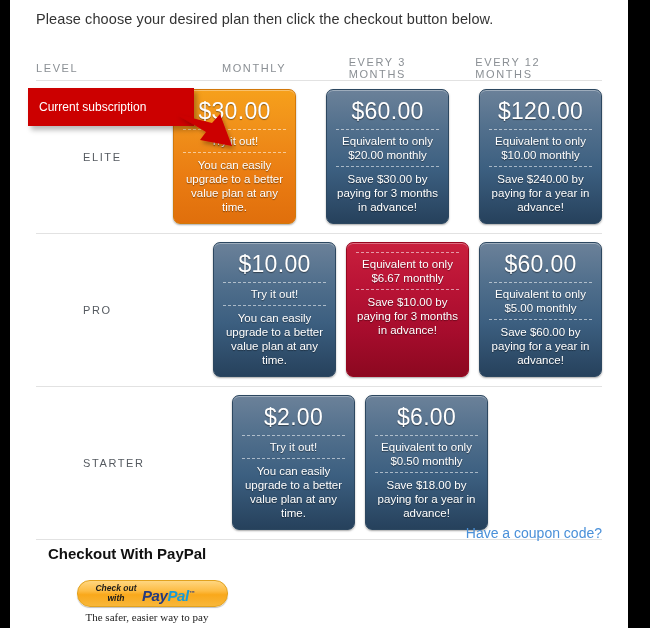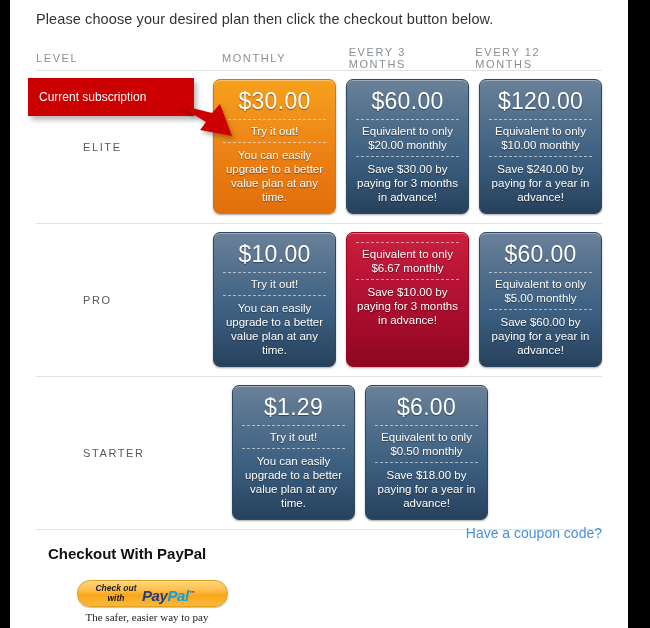--- a/index.html
+++ b/index.html
@@ -28,21 +28,21 @@
     font-size: 14.5px;
     color: #333333;
     padding: 11px 0 0 26px;
     letter-spacing: 0.1px;
   }
 
   
   .plan-table {
     position: absolute;
     left: 26px;
-    top: 46px;
+    top: 56px;
     width: 566px;
   }
 
   .thead {
     display: flex;
     height: 24px;
     align-items: center;
   }
   .col-level   { width: 196px; }
   .col-plan    { width: 123px; margin-right: 10px; }
@@ -125,21 +125,21 @@
     line-height: 14px;
     padding: 0 1px 1px 1px;
   }
   .card-bot {
     font-size: 11.5px;
     line-height: 14px;
     padding: 1px 1px 0 1px;
   }
 
   
-  .row-elite .cards   { padding-top: 8px; padding-bottom: 9px; }
+  .row-elite .cards   { padding-top: 8px; padding-bottom: 9px; gap: 20px; }
   .row-elite .card    { min-height: 130px; }
   .row-pro .card      { min-height: 130px; }
   .row-starter .card  { min-height: 130px; }
 
   
   .current-sub {
     position: absolute;
     left: -8px;
     top: 7px;
     width: 166px;
@@ -323,21 +323,21 @@
         </div>
       </div>
     </div>
 
     <div class="row row-starter">
       <div class="level-cell">
         <span class="level-label">STARTER</span>
       </div>
       <div class="cards">
         <div class="card blue">
-          <div class="card-price">$1.29</div>
+          <div class="card-price">$2.00</div>
           <div class="card-sep"></div>
           <div class="card-mid">Try it out!</div>
           <div class="card-sep"></div>
           <div class="card-bot">You can easily upgrade to a better value plan at any time.</div>
         </div>
         <div class="card blue">
           <div class="card-price">$6.00</div>
           <div class="card-sep"></div>
           <div class="card-mid">Equivalent to only $0.50 monthly</div>
           <div class="card-sep"></div>

